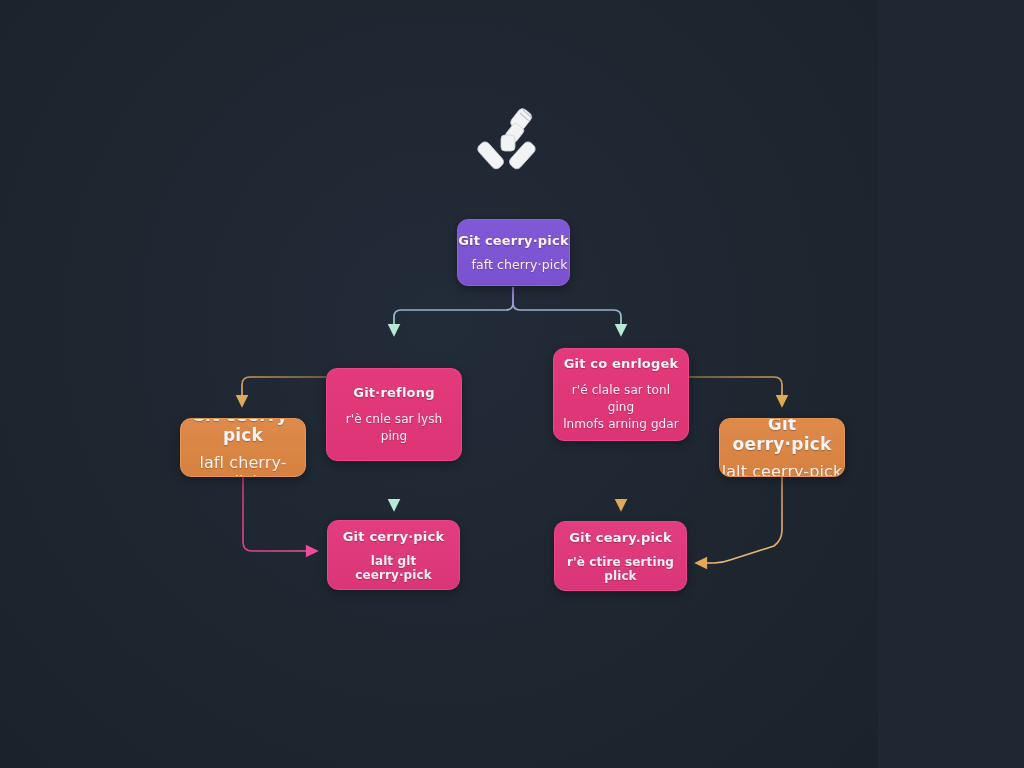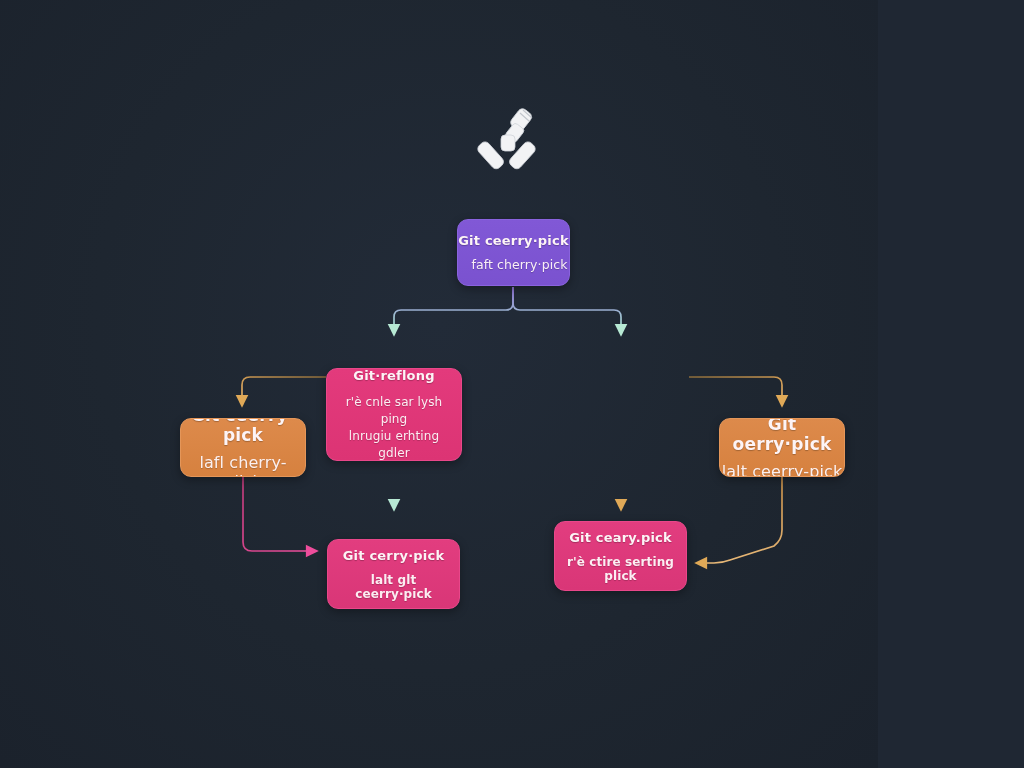--- a/index.html
+++ b/index.html
@@ -88,21 +88,21 @@
 
   
   .node-pink-bottom {
     width: 133px; height: 70px;
     background: linear-gradient(180deg, #e23d7f 0%, #d93677 100%);
     border: 1px solid #e9478a;
     padding: 0 6px;
   }
   .node-pink-bottom .title { font-size: 13px; margin-bottom: 10px; }
   .node-pink-bottom .sub   { font-size: 12px; font-weight: bold; }
-  #node-bottom-left  { left: 327px; top: 539px; }
+  #node-bottom-left  { left: 327px; top: 520px; }
   #node-bottom-right { left: 554px; top: 521px; }
 
   
   #tool-icon {
     position: absolute;
     left: 476px; top: 103px;
     width: 76px; height: 76px;
   }
 </style>
 </head>
@@ -198,23 +198,27 @@
   </svg>
 
   <div class="node" id="node-root">
     <div class="title">Git ceerry·pick</div>
     <div class="sub">faft cherry·pick</div>
   </div>
 
   <div class="node node-pink-mid" id="node-mid-left">
     <div class="title">Git·reflong</div>
     <div class="sub">r'è cnle sar lysh ping</div>
-    <div class="sub">lnrugiu erhting gdler</div>
-  </div>
-
+  </div>
+
+  <div class="node node-pink-mid" id="node-mid-right">
+    <div class="title">Git co enrlogek</div>
+    <div class="sub">r'é clale sar tonl ging</div>
+    <div class="sub">lnmofs arning gdar</div>
+  </div>
 
   <div class="node node-orange" id="node-orange-left">
     <div class="title">Git ceerry-pick</div>
     <div class="sub">lafl cherry-piick</div>
   </div>
 
   <div class="node node-orange" id="node-orange-right">
     <div class="title">Git oerry·pick</div>
     <div class="sub">lalt ceerry-pick</div>
   </div>

